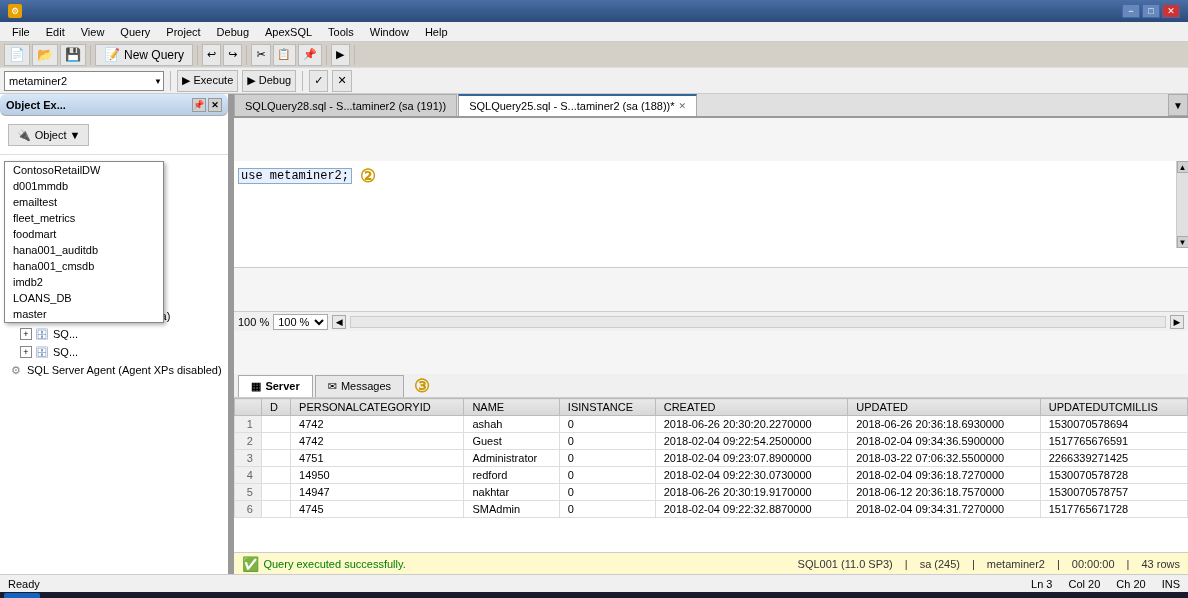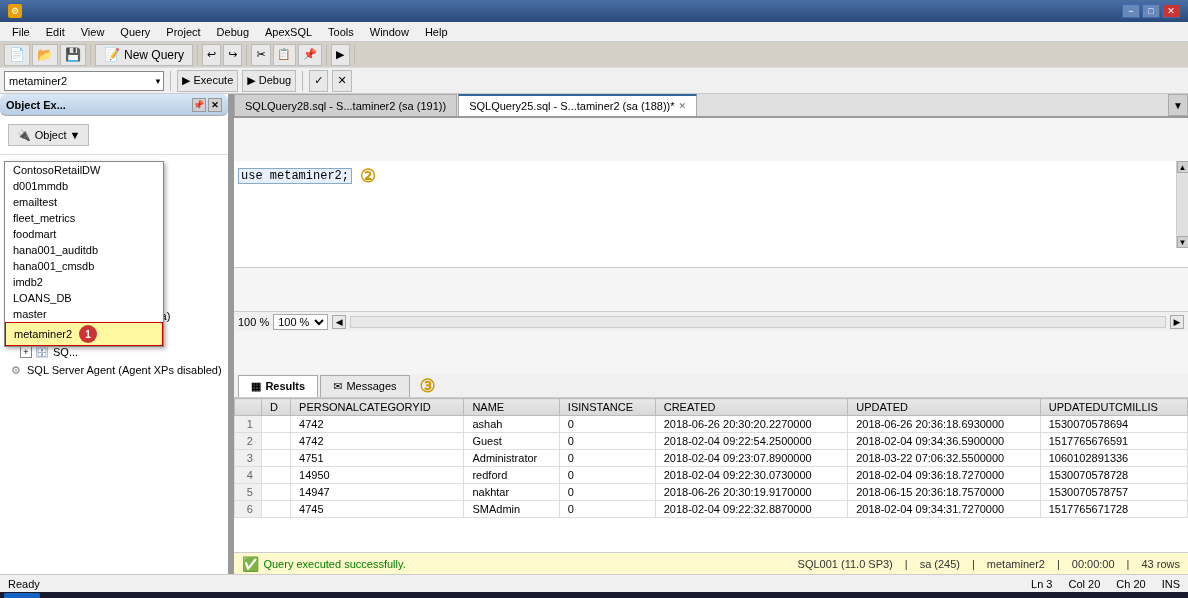--- a/index.html
+++ b/index.html
@@ -511,24 +511,20 @@
       <div class="db-dropdown-item">ContosoRetailDW</div>
       <div class="db-dropdown-item">d001mmdb</div>
       <div class="db-dropdown-item">emailtest</div>
       <div class="db-dropdown-item">fleet_metrics</div>
       <div class="db-dropdown-item">foodmart</div>
       <div class="db-dropdown-item">hana001_auditdb</div>
       <div class="db-dropdown-item">hana001_cmsdb</div>
       <div class="db-dropdown-item">imdb2</div>
       <div class="db-dropdown-item">LOANS_DB</div>
       <div class="db-dropdown-item">master</div>
-      <div class="db-dropdown-item selected">
-        metaminer2
-        <span class="annotation-circle" style="position:relative;display:inline-flex;margin-left:4px;width:18px;height:18px;font-size:10px;">1</span>
-      </div>
     </div>
 
     <div class="tree-area" style="margin-top:152px;">
       <div class="tree-item">
         <span class="tree-expand">−</span>
         <span class="tree-icon server">🖥</span>
         <span>SQL Server 11.0.6020 - sa)</span>
       </div>
       <div class="tree-item" style="padding-left:20px;">
         <span class="tree-expand">+</span>
@@ -588,21 +584,21 @@
       </select>
       <div class="scroll-arrow">◀</div>
       <div class="scroll-track"></div>
       <div class="scroll-arrow">▶</div>
     </div>
 
     <div class="results-area">
       <div class="results-tabs">
         <div class="results-tab active">
           <span>▦</span>
-          <span>Results</span>
+          <span>Server</span>
         </div>
         <div class="results-tab">
           <span>✉</span>
           <span>Messages</span>
         </div>
         <span style="margin-left:8px;font-size:18px;color:#cc9900;font-weight:bold;">③</span>
       </div>
       <div class="results-table-wrapper">
         <table class="results-table">
           <thead>
@@ -639,40 +635,40 @@
                 <td>1517765676591</td>
               </tr>
               <tr>
                 <td class="row-num">3</td>
                 <td></td>
                 <td>4751</td>
                 <td>Administrator</td>
                 <td>0</td>
                 <td>2018-02-04 09:23:07.8900000</td>
                 <td>2018-03-22 07:06:32.5500000</td>
-                <td>1060102891336</td>
+                <td>2266339271425</td>
               </tr>
               <tr>
                 <td class="row-num">4</td>
                 <td></td>
                 <td>14950</td>
                 <td>redford</td>
                 <td>0</td>
                 <td>2018-02-04 09:22:30.0730000</td>
                 <td>2018-02-04 09:36:18.7270000</td>
                 <td>1530070578728</td>
               </tr>
               <tr>
                 <td class="row-num">5</td>
                 <td></td>
                 <td>14947</td>
                 <td>nakhtar</td>
                 <td>0</td>
                 <td>2018-06-26 20:30:19.9170000</td>
-                <td>2018-06-15 20:36:18.7570000</td>
+                <td>2018-06-12 20:36:18.7570000</td>
                 <td>1530070578757</td>
               </tr>
               <tr>
                 <td class="row-num">6</td>
                 <td></td>
                 <td>4745</td>
                 <td>SMAdmin</td>
                 <td>0</td>
                 <td>2018-02-04 09:22:32.8870000</td>
                 <td>2018-02-04 09:34:31.7270000</td>

